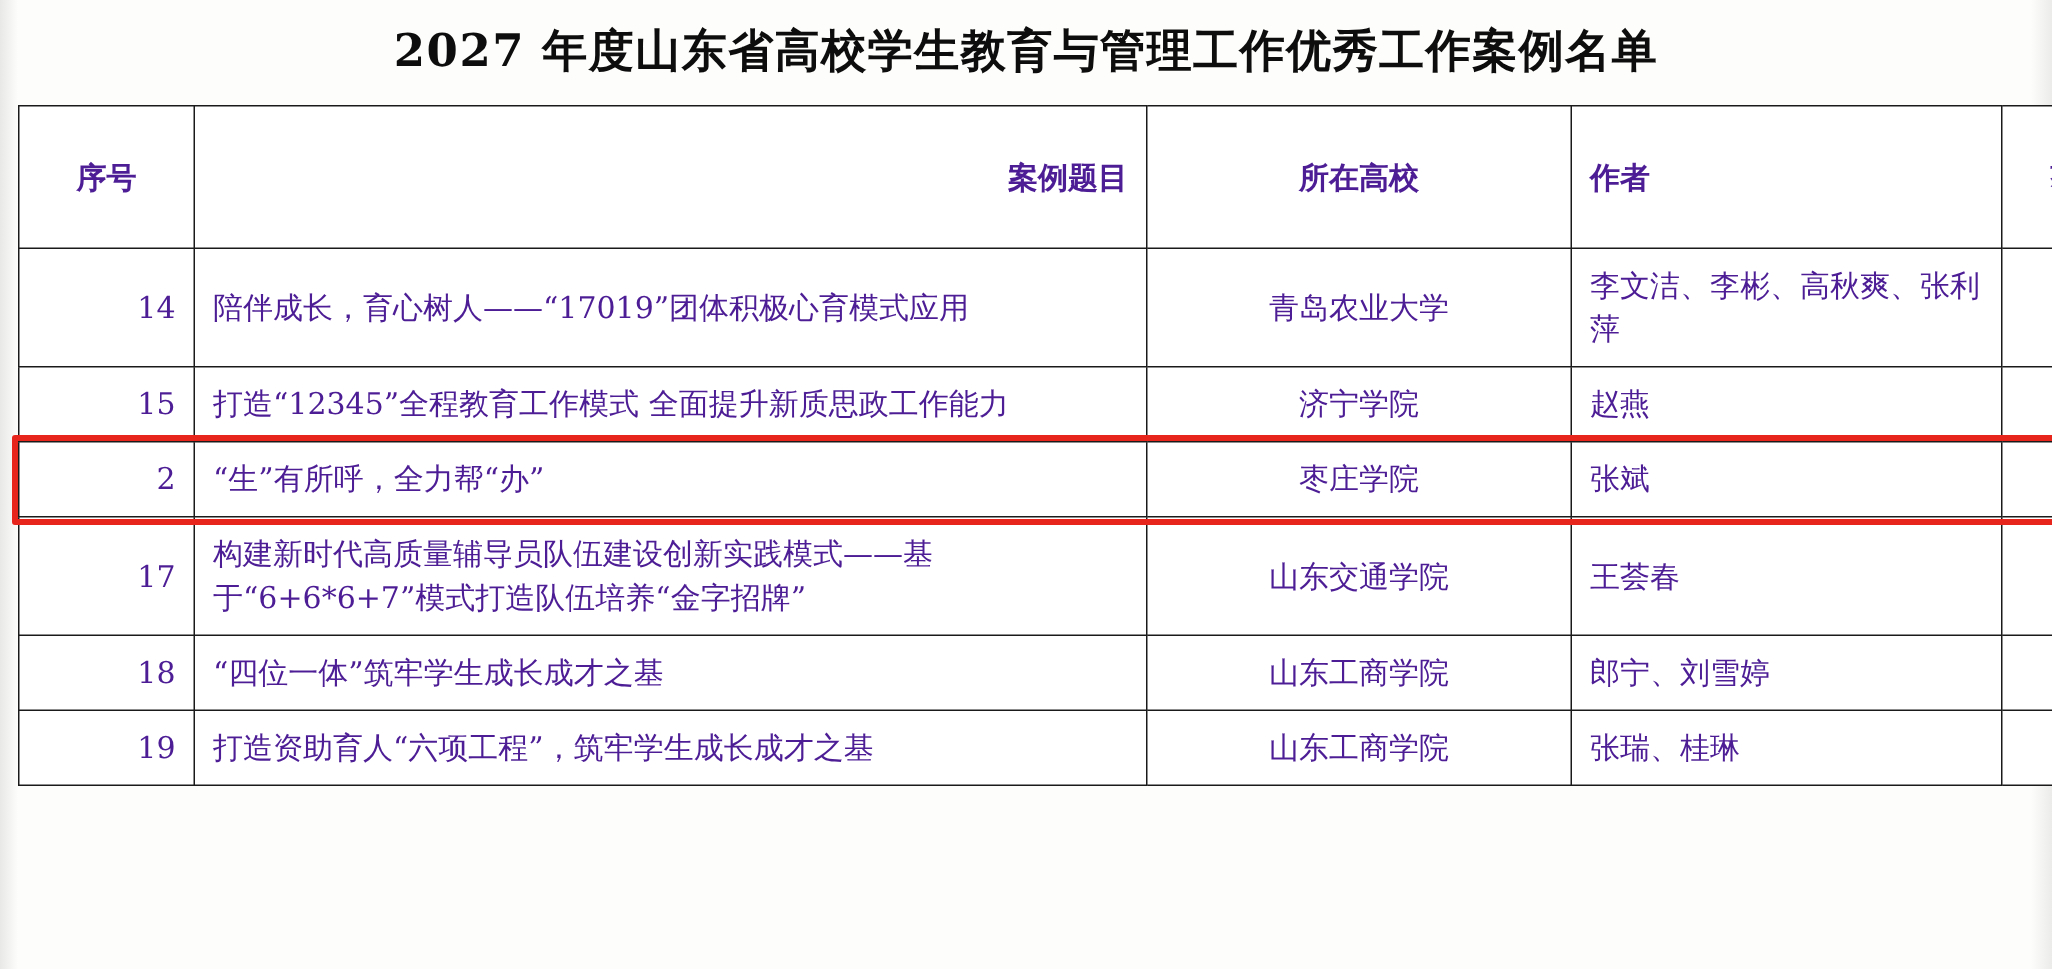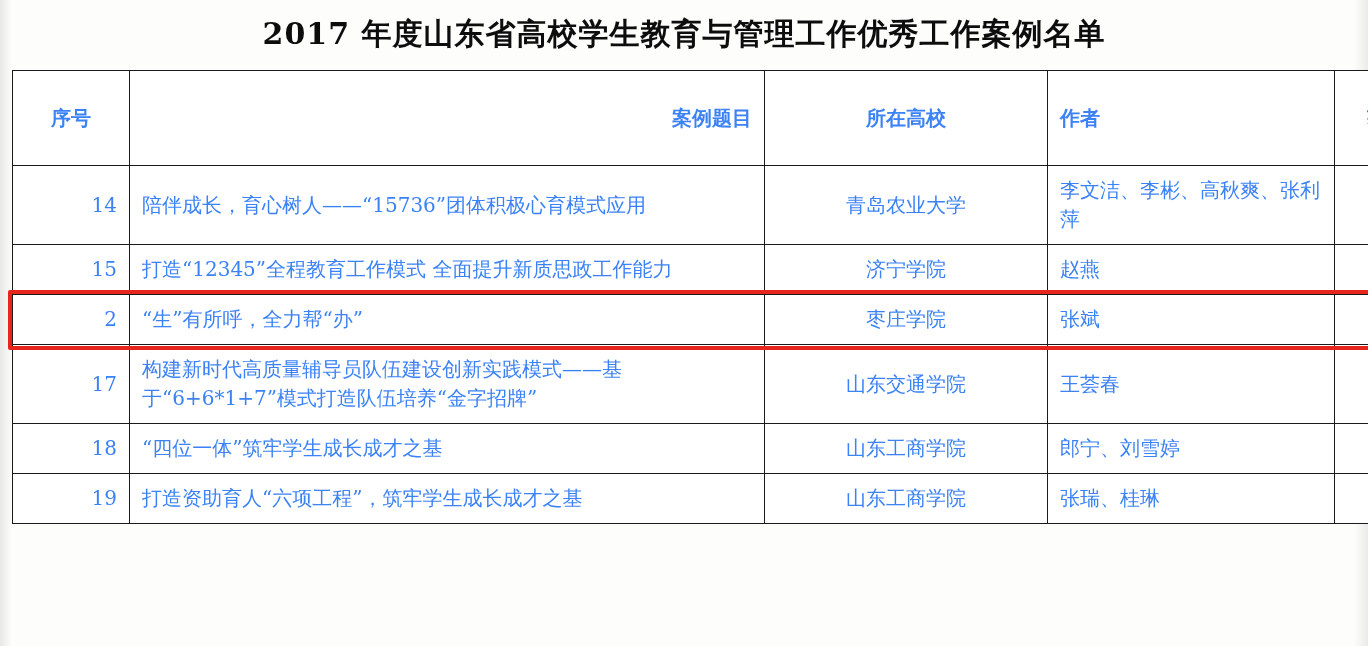--- a/index.html
+++ b/index.html
@@ -58,21 +58,21 @@
     width: 1342px;
     table-layout: fixed;
     background: #ffffff;
   }
   table.list td, table.list th {
     border: 1.6px solid #1a1a1a;
     padding: 10px 12px;
     font-size: 20px;
     line-height: 1.45;
     vertical-align: middle;
-    color: #3b82f6;
+    color: #4c1d95;
     font-family: "DejaVu Serif", "Liberation Serif", serif;
   }
   thead th {
     text-align: center;
     font-weight: bold;
     font-size: 23px;
     height: 74px;
     padding-top: 6px;
     padding-bottom: 6px;
   }
@@ -97,58 +97,58 @@
     border-radius: 2px;
   }
 </style>
 </head>
 <body>
 
 <div class="page">
   <div class="edge-left"></div>
   <div class="edge-right"></div>
 
-  <div class="doc-title">2017 年度山东省高校学生教育与管理工作优秀工作案例名单</div>
+  <div class="doc-title">2027 年度山东省高校学生教育与管理工作优秀工作案例名单</div>
 
   <div class="table-wrap">
     <table class="list">
       <thead>
         <tr>
           <th class="col-no">序号</th>
           <th class="col-title">案例题目</th>
           <th class="col-univ">所在高校</th>
           <th class="col-auth">作者</th>
           <th class="col-award">获奖等级</th>
         </tr>
       </thead>
       <tbody>
         <tr>
           <td class="num">14</td>
-          <td class="title">陪伴成长，育心树人——“15736”团体积极心育模式应用</td>
+          <td class="title">陪伴成长，育心树人——“17019”团体积极心育模式应用</td>
           <td class="univ">青岛农业大学</td>
           <td class="auth">李文洁、李彬、高秋爽、张利萍</td>
           <td class="award">二等奖</td>
         </tr>
         <tr>
           <td class="num">15</td>
           <td class="title">打造“12345”全程教育工作模式 全面提升新质思政工作能力</td>
           <td class="univ">济宁学院</td>
           <td class="auth">赵燕</td>
           <td class="award">二等奖</td>
         </tr>
         <tr>
           <td class="num">2</td>
           <td class="title">“生”有所呼，全力帮“办”</td>
           <td class="univ">枣庄学院</td>
           <td class="auth">张斌</td>
           <td class="award">二等奖</td>
         </tr>
         <tr>
           <td class="num">17</td>
-          <td class="title">构建新时代高质量辅导员队伍建设创新实践模式——基于“6+6*1+7”模式打造队伍培养“金字招牌”</td>
+          <td class="title">构建新时代高质量辅导员队伍建设创新实践模式——基于“6+6*6+7”模式打造队伍培养“金字招牌”</td>
           <td class="univ">山东交通学院</td>
           <td class="auth">王荟春</td>
           <td class="award">二等奖</td>
         </tr>
         <tr>
           <td class="num">18</td>
           <td class="title">“四位一体”筑牢学生成长成才之基</td>
           <td class="univ">山东工商学院</td>
           <td class="auth">郎宁、刘雪婷</td>
           <td class="award">二等奖</td>

